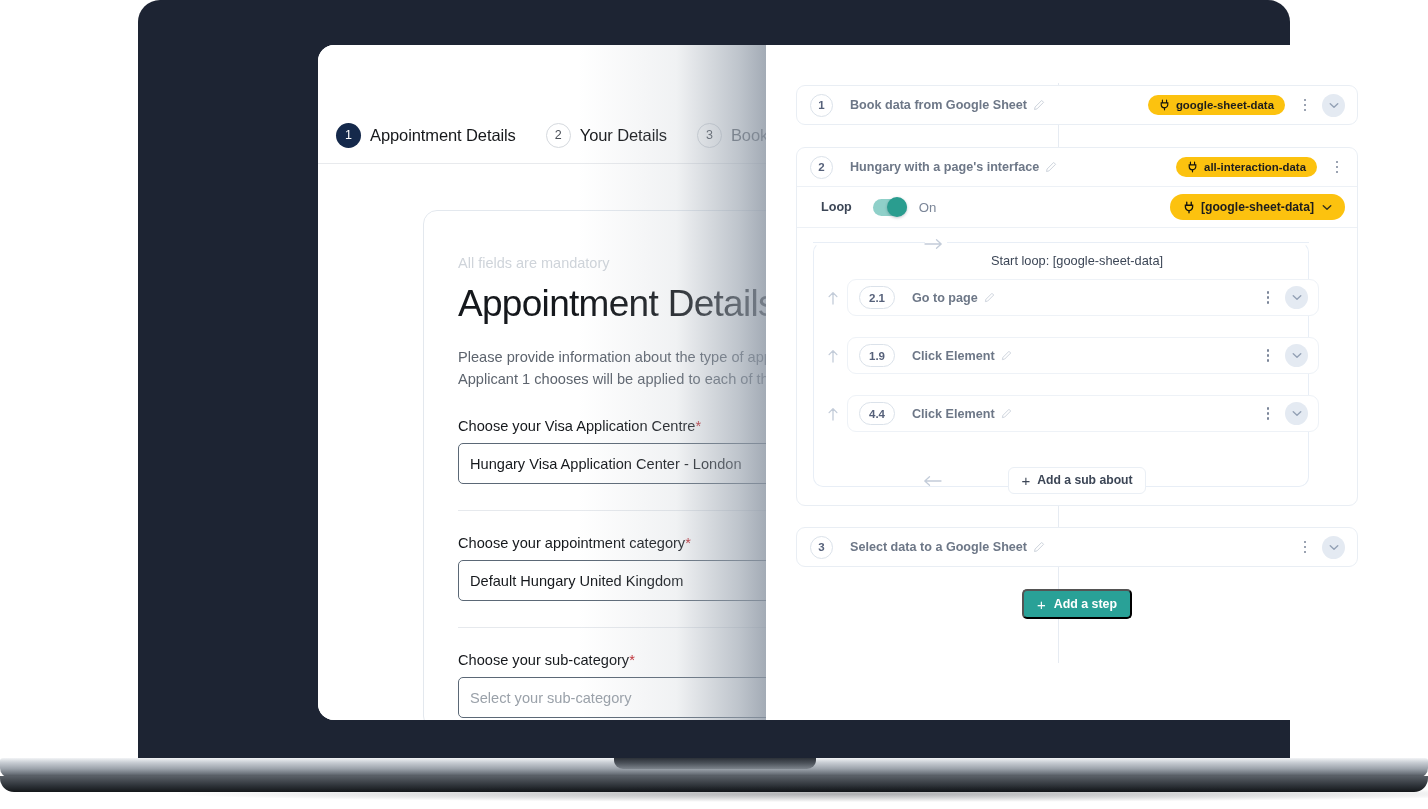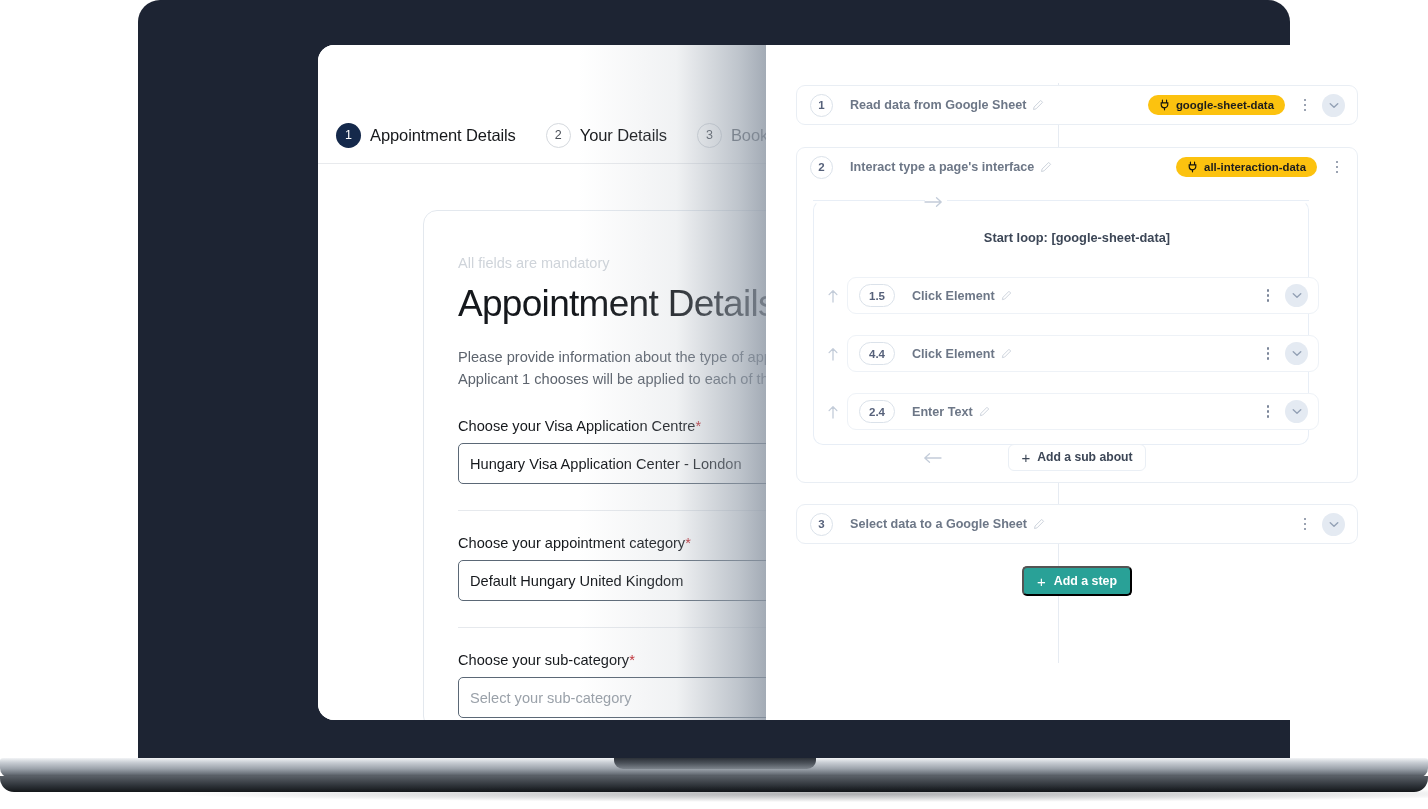--- a/index.html
+++ b/index.html
@@ -231,22 +231,22 @@
     border: 1px solid #e8eef6;
     border-radius: 10px;
     border-top-color: transparent;
     pointer-events: none;
   }
   #loop-box-top-left { position: absolute; left: 16px; top: 14px; width: 112px; height: 1px; background: #e8eef6; }
   #loop-box-top-right { position: absolute; left: 150px; top: 14px; width: 362px; height: 1px; background: #e8eef6; }
   #loop-arrow-in { position: absolute; left: 126px; top: 8px; }
   #loop-start-title {
     position: relative;
-    text-align: center; font-size: 12.8px; font-weight: 700; color: #3c4656;
-    margin: 26px 0 11px 0;
+    text-align: center; font-size: 12.8px; font-weight: 400; color: #3c4656;
+    margin: 7px 0 11px 0;
   }
   .sub-step {
     position: relative;
     margin: 0 24px 0 36px;
     background: #fff;
     border: 1px solid #eef2f7;
     border-radius: 9px;
     height: 37px;
     display: flex; align-items: center;
     padding: 0 10px 0 11px;
@@ -331,21 +331,21 @@
       <div id="left-fade"></div>
     </div>
 
     <div id="right-pane">
       <div id="flow">
         <div id="spine"></div>
 
         <div class="step-card">
           <div class="step-row">
             <span class="num-chip">1</span>
-            <span class="step-name">Read data from Google Sheet</span>
+            <span class="step-name">Book data from Google Sheet</span>
             <span class="pencil-icon">
               <svg width="12" height="12" viewBox="0 0 16 16">
                   <path d="M11.6 1.9l2.5 2.5L5.3 13.2l-3.3.8.8-3.3z" fill="none" stroke="#b7c0cd" stroke-width="1.3" stroke-linejoin="round"></path>
                 </svg>
             </span>
             <span class="spacer"></span>
             <span class="plug-badge">
               <svg width="11" height="12" viewBox="0 0 16 16">
                   <path d="M5 1v4M11 1v4M3.2 5h9.6v2.4a4.8 4.8 0 0 1-4.8 4.8A4.8 4.8 0 0 1 3.2 7.4z" fill="none" stroke="#15150e" stroke-width="1.7" stroke-linecap="round"></path>
                   <path d="M8 12.2V15" stroke="#15150e" stroke-width="1.7" stroke-linecap="round"></path>
@@ -363,63 +363,106 @@
                 </svg>
             </span>
           </div>
         </div>
 
         <div style="height:22px"></div>
 
         <div class="step-card">
           <div class="step-row">
             <span class="num-chip">2</span>
-            <span class="step-name">Interact type a page's interface</span>
+            <span class="step-name">Hungary with a page's interface</span>
             <span class="pencil-icon">
               <svg width="12" height="12" viewBox="0 0 16 16">
                   <path d="M11.6 1.9l2.5 2.5L5.3 13.2l-3.3.8.8-3.3z" fill="none" stroke="#b7c0cd" stroke-width="1.3" stroke-linejoin="round"></path>
                 </svg>
             </span>
             <span class="spacer"></span>
             <span class="plug-badge">
               <svg width="11" height="12" viewBox="0 0 16 16">
                   <path d="M5 1v4M11 1v4M3.2 5h9.6v2.4a4.8 4.8 0 0 1-4.8 4.8A4.8 4.8 0 0 1 3.2 7.4z" fill="none" stroke="#15150e" stroke-width="1.7" stroke-linecap="round"></path>
                   <path d="M8 12.2V15" stroke="#15150e" stroke-width="1.7" stroke-linecap="round"></path>
                 </svg>
               <span>all-interaction-data</span>
             </span>
             <span class="kebab">
                 <i></i>
                 <i></i>
                 <i></i>
               </span>
           </div>
 
+          <div id="loop-bar">
+            <span id="loop-label">Loop</span>
+            <span class="toggle">
+                <span class="knob"></span>
+              </span>
+            <span id="loop-state">On</span>
+            <span class="spacer"></span>
+            <span class="plug-badge big">
+              <svg width="12" height="13" viewBox="0 0 16 16">
+                  <path d="M5 1v4M11 1v4M3.2 5h9.6v2.4a4.8 4.8 0 0 1-4.8 4.8A4.8 4.8 0 0 1 3.2 7.4z" fill="none" stroke="#15150e" stroke-width="1.8" stroke-linecap="round"></path>
+                  <path d="M8 12.2V15" stroke="#15150e" stroke-width="1.8" stroke-linecap="round"></path>
+                </svg>
+              <span>[google-sheet-data]</span>
+              <svg width="10" height="7" viewBox="0 0 12 8" style="margin-left:2px">
+                  <path d="M1.5 2l4.5 4 4.5-4" fill="none" stroke="#32301c" stroke-width="1.7" stroke-linecap="round" stroke-linejoin="round"></path>
+                </svg>
+            </span>
+          </div>
 
           <div id="loop-body">
             <div id="loop-box"></div>
             <div id="loop-box-top-left"></div>
             <div id="loop-box-top-right"></div>
             <span id="loop-arrow-in">
               <svg width="22" height="12" viewBox="0 0 22 12">
                   <path d="M2 6h16M13.5 1.8L18.2 6l-4.7 4.2" fill="none" stroke="#c3ccd9" stroke-width="1.3" stroke-linecap="round" stroke-linejoin="round"></path>
                 </svg>
             </span>
 
             <div id="loop-start-title">Start loop: [google-sheet-data]</div>
 
-            <div class="sub-gap"></div>
-
             <div class="sub-step">
               <span class="up-arrow" style="left:-22px">
                 <svg width="12" height="16" viewBox="0 0 12 16">
                     <path d="M6 14V3M2.1 6.6L6 2.6l3.9 4" fill="none" stroke="#c3ccd9" stroke-width="1.3" stroke-linecap="round" stroke-linejoin="round"></path>
                   </svg>
               </span>
-              <span class="num-chip wide">1.5</span>
+              <span class="num-chip wide">2.1</span>
+              <span class="step-name">Go to page</span>
+              <span class="pencil-icon">
+                <svg width="11" height="11" viewBox="0 0 16 16">
+                    <path d="M11.6 1.9l2.5 2.5L5.3 13.2l-3.3.8.8-3.3z" fill="none" stroke="#b7c0cd" stroke-width="1.4" stroke-linejoin="round"></path>
+                  </svg>
+              </span>
+              <span class="spacer"></span>
+              <span class="kebab">
+                  <i></i>
+                  <i></i>
+                  <i></i>
+                </span>
+              <span class="chev-btn">
+                <svg width="10" height="7" viewBox="0 0 12 8">
+                    <path d="M1.5 2l4.5 4 4.5-4" fill="none" stroke="#93a1b5" stroke-width="1.7" stroke-linecap="round" stroke-linejoin="round"></path>
+                  </svg>
+              </span>
+            </div>
+            <div class="sub-gap"></div>
+
+            <div class="sub-step">
+              <span class="up-arrow" style="left:-22px">
+                <svg width="12" height="16" viewBox="0 0 12 16">
+                    <path d="M6 14V3M2.1 6.6L6 2.6l3.9 4" fill="none" stroke="#c3ccd9" stroke-width="1.3" stroke-linecap="round" stroke-linejoin="round"></path>
+                  </svg>
+              </span>
+              <span class="num-chip wide">1.9</span>
               <span class="step-name">Click Element</span>
               <span class="pencil-icon">
                 <svg width="11" height="11" viewBox="0 0 16 16">
                     <path d="M11.6 1.9l2.5 2.5L5.3 13.2l-3.3.8.8-3.3z" fill="none" stroke="#b7c0cd" stroke-width="1.4" stroke-linejoin="round"></path>
                   </svg>
               </span>
               <span class="spacer"></span>
               <span class="kebab">
                   <i></i>
                   <i></i>
@@ -453,45 +496,20 @@
                   <i></i>
                 </span>
               <span class="chev-btn">
                 <svg width="10" height="7" viewBox="0 0 12 8">
                     <path d="M1.5 2l4.5 4 4.5-4" fill="none" stroke="#93a1b5" stroke-width="1.7" stroke-linecap="round" stroke-linejoin="round"></path>
                   </svg>
               </span>
             </div>
             <div class="sub-gap"></div>
 
-            <div class="sub-step">
-              <span class="up-arrow" style="left:-22px">
-                <svg width="12" height="16" viewBox="0 0 12 16">
-                    <path d="M6 14V3M2.1 6.6L6 2.6l3.9 4" fill="none" stroke="#c3ccd9" stroke-width="1.3" stroke-linecap="round" stroke-linejoin="round"></path>
-                  </svg>
-              </span>
-              <span class="num-chip wide">2.4</span>
-              <span class="step-name">Enter Text</span>
-              <span class="pencil-icon">
-                <svg width="11" height="11" viewBox="0 0 16 16">
-                    <path d="M11.6 1.9l2.5 2.5L5.3 13.2l-3.3.8.8-3.3z" fill="none" stroke="#b7c0cd" stroke-width="1.4" stroke-linejoin="round"></path>
-                  </svg>
-              </span>
-              <span class="spacer"></span>
-              <span class="kebab">
-                  <i></i>
-                  <i></i>
-                  <i></i>
-                </span>
-              <span class="chev-btn">
-                <svg width="10" height="7" viewBox="0 0 12 8">
-                    <path d="M1.5 2l4.5 4 4.5-4" fill="none" stroke="#93a1b5" stroke-width="1.7" stroke-linecap="round" stroke-linejoin="round"></path>
-                  </svg>
-              </span>
-            </div>
 
             <div id="add-substep-row">
               <span id="left-arrow-back">
                 <svg width="22" height="12" viewBox="0 0 22 12">
                     <path d="M20 6H4M8.5 1.8L3.8 6l4.7 4.2" fill="none" stroke="#c3ccd9" stroke-width="1.3" stroke-linecap="round" stroke-linejoin="round"></path>
                   </svg>
               </span>
               <button id="add-substep-btn">
                 <span class="plus-glyph">+</span>
                 <span>Add a sub about</span>

